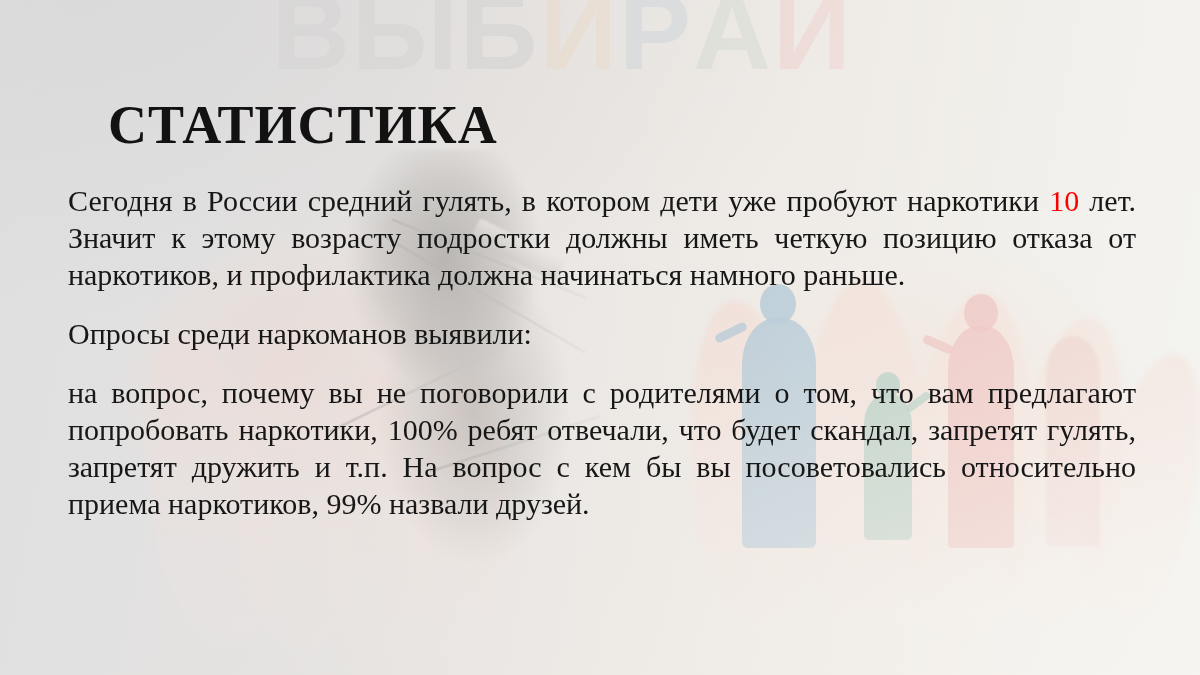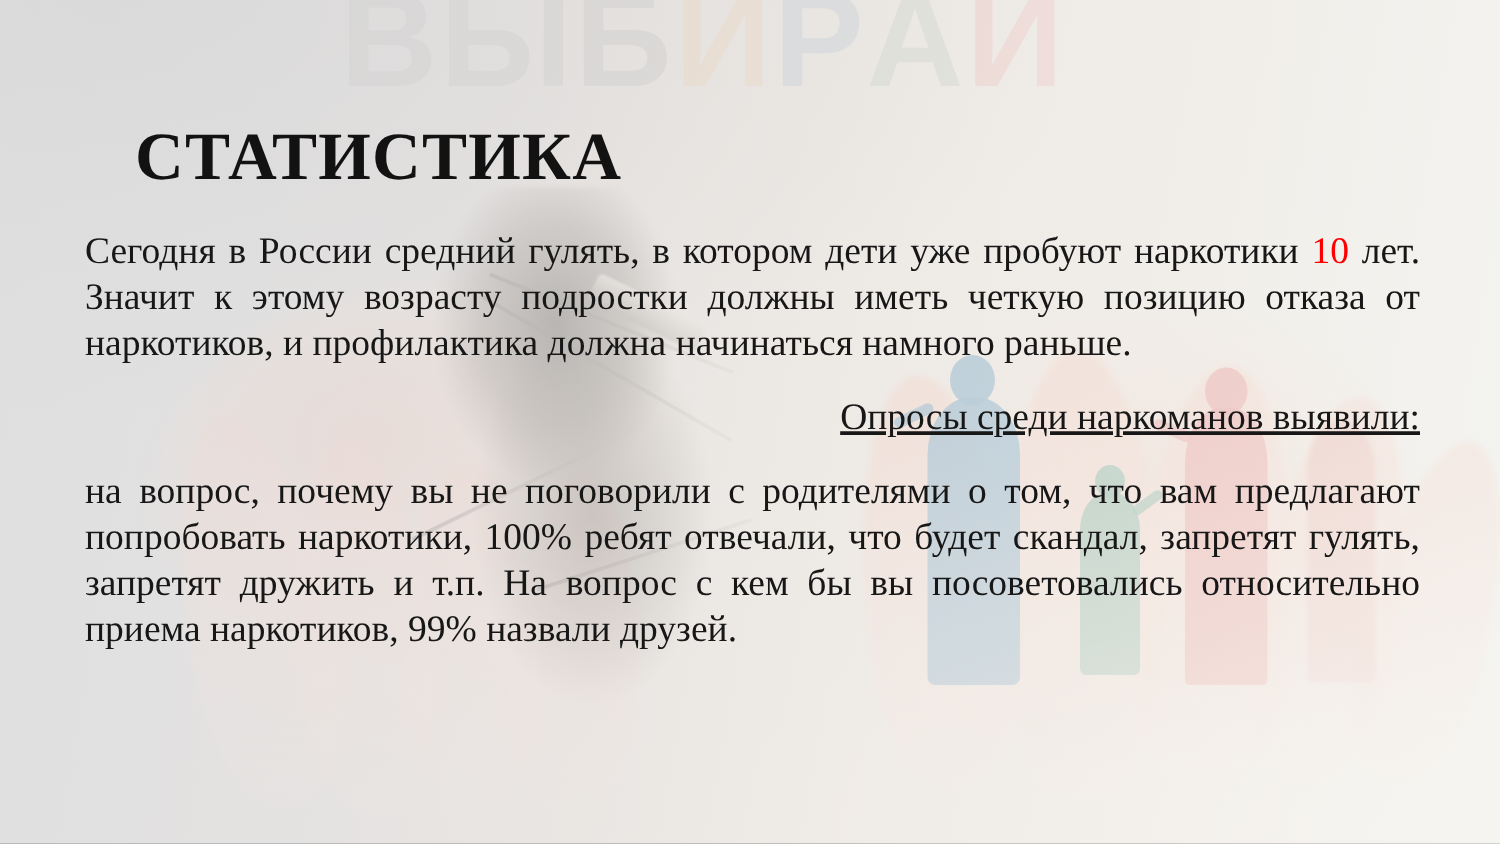--- a/index.html
+++ b/index.html
@@ -226,22 +226,21 @@
     margin: 0 0 22px 0;
     font-size: 30px;
     line-height: 37px;
     color: #171717;
     text-align: justify;
     text-justify: inter-word;
     hyphens: none;
   }
   .para:last-child { margin-bottom: 0; }
   .para-short {
-    text-align: right;
-    text-decoration: underline;
+    text-align: left;
   }
   .hl-red {
     color: #ff0000;
   }
 </style>
 </head>
 <body>
 
 <div class="slide">
 

